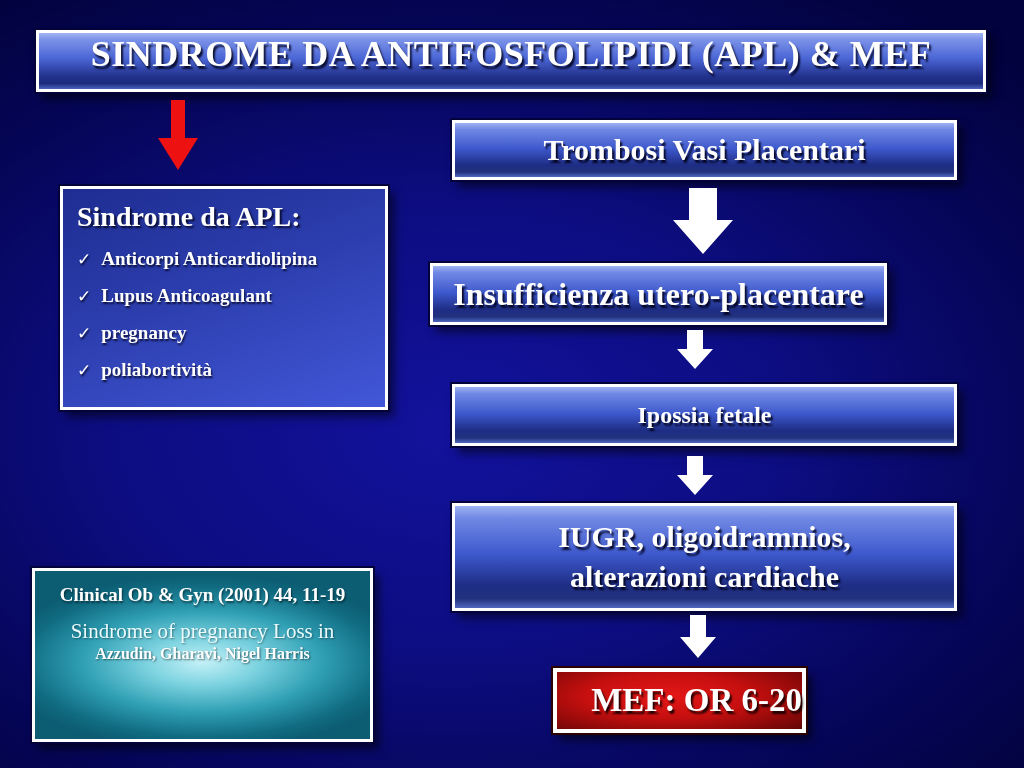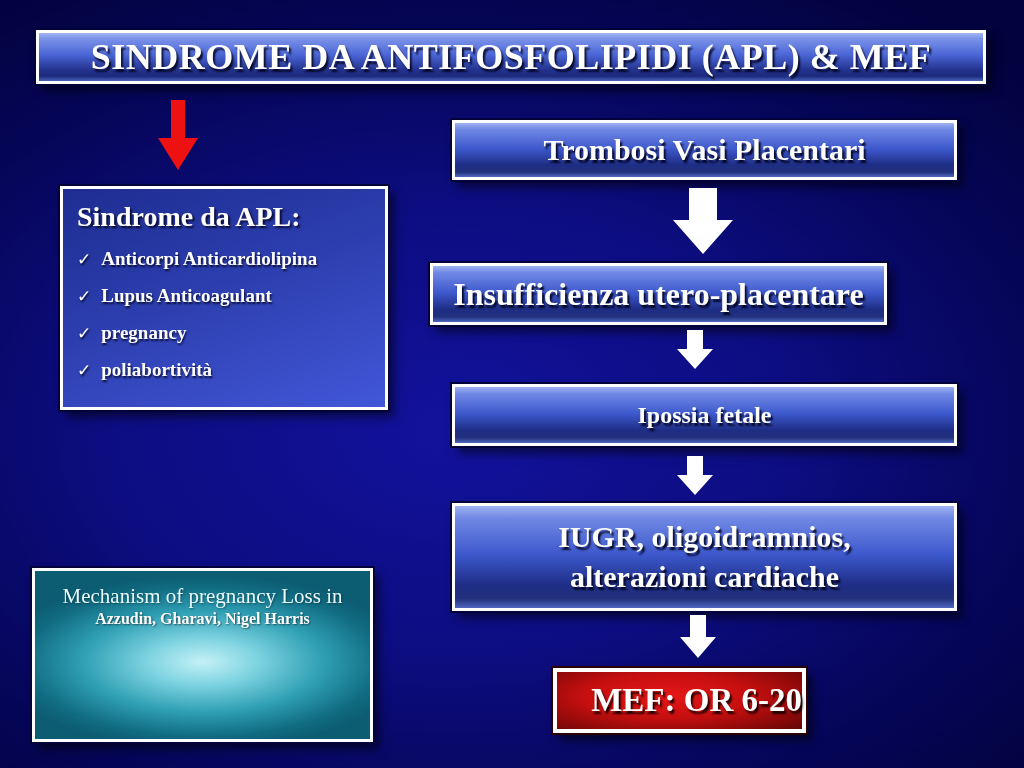--- a/index.html
+++ b/index.html
@@ -4,24 +4,24 @@
 <style>
   html,body { margin:0; padding:0; background:#000; }
   .slide {
     position:relative; width:1024px; height:768px; overflow:hidden;
     font-family:"Liberation Serif","DejaVu Serif",serif;
     background: radial-gradient(ellipse 78% 68% at 44% 56%, #12129c 0%, #0d0d82 42%, #06065c 72%, #02023e 100%);
   }
   .shadowed { box-shadow: 0 0 0 2px #03033a, 6px 7px 9px rgba(0,0,0,0.55); }
   
   .title-bar {
-    position:absolute; left:36px; top:30px; width:950px; height:54px;
+    position:absolute; left:36px; top:30px; width:950px; height:62px;
     box-sizing:border-box; border:3px solid #ffffff;
     background: linear-gradient(180deg,#a3b5f3 0%,#7b92e8 12%,#4b66d6 45%,#22318c 78%,#1b2a7c 90%,#4a63bc 100%);
-    display:flex; align-items:center; justify-content:center;
+    display:flex; justify-content:center;
   }
   .title-bar .txt {
     color:#ffffff; font-weight:bold; font-size:36px; letter-spacing:0.5px;
     text-shadow:2px 3px 2px rgba(0,0,25,0.85);
     white-space:nowrap;
   }
   
   .red-arrow { position:absolute; left:158px; top:100px; width:40px; height:70px; }
   
   .apl-box {
@@ -136,19 +136,20 @@
 
   <svg class="flow-arrow" style="left:678px; top:615px;" width="40" height="44" viewBox="0 0 40 44">
     <path d="M12 0 L28 0 L28 22 L38 22 L20 43 L2 22 L12 22 Z" fill="#ffffff"></path>
   </svg>
 
   <div class="box-mef">
     <span>MEF: OR 6-20</span>
   </div>
 
   <div class="citation-box shadowed">
+    <div class="ref">Clinical Ob &amp; Gyn (2001) 44, 11-19</div>
     <div class="ptitle">
-      <div>Mechanism of pregnancy Loss in</div>
+      <div>Sindrome of pregnancy Loss in</div>
     </div>
     <div class="authors">Azzudin, Gharavi, Nigel Harris</div>
   </div>
 
 </div>
 
 </body></html>

